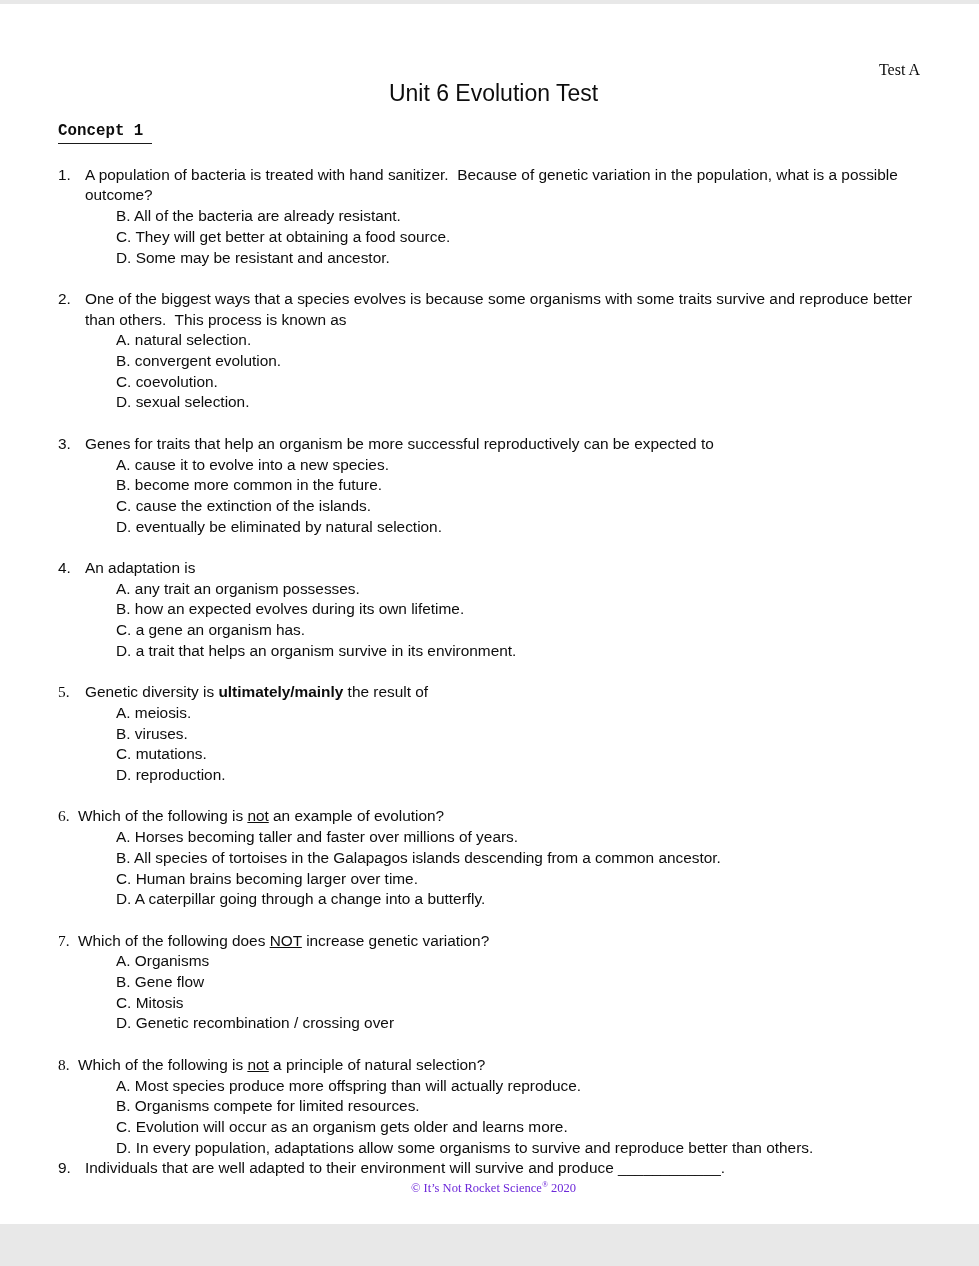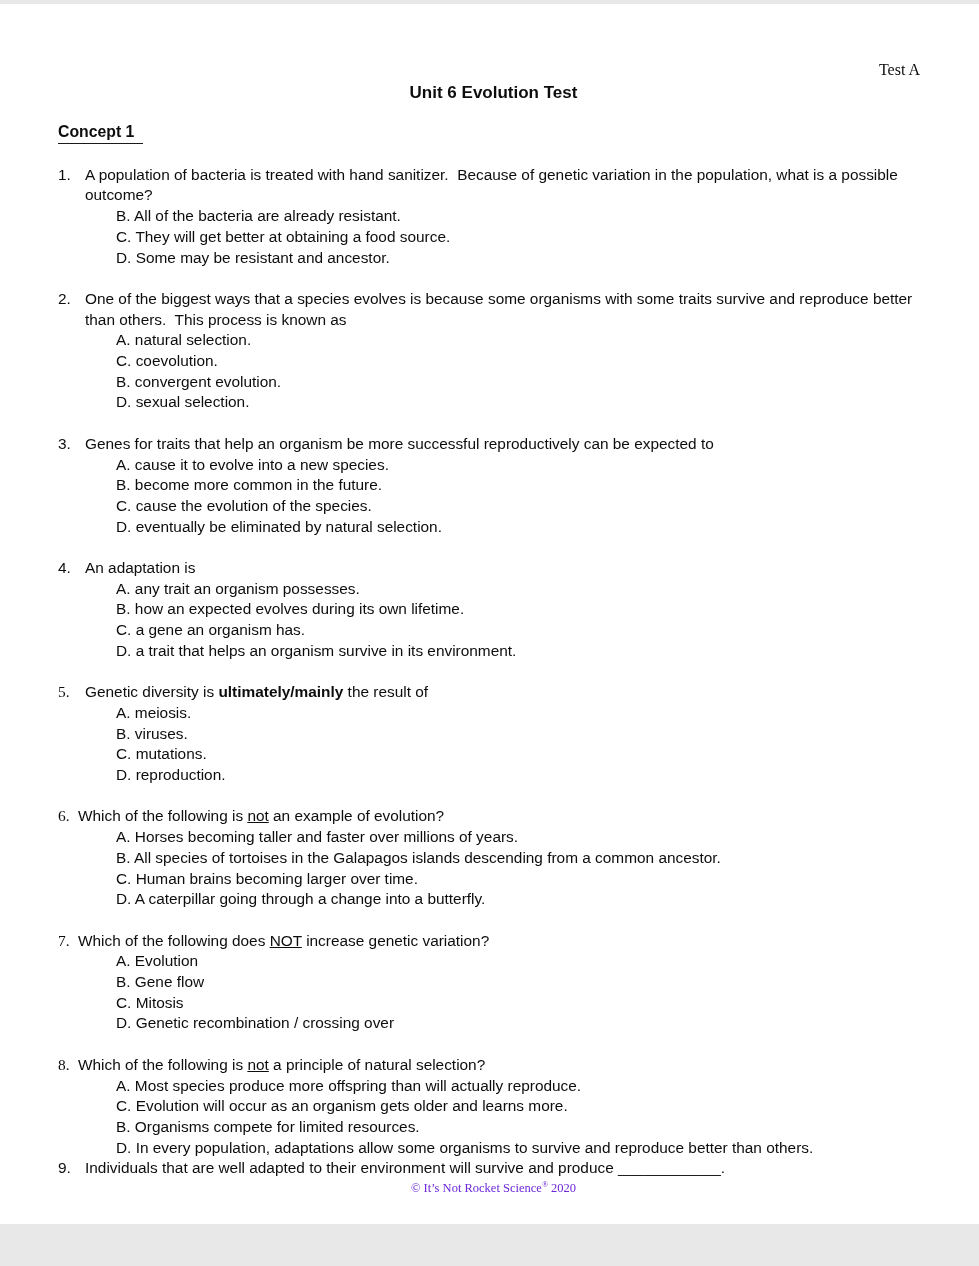--- a/index.html
+++ b/index.html
@@ -8,23 +8,23 @@
     box-sizing:border-box;position:relative;overflow:hidden;
     padding:56px 50px 0 58px;
     font-family:"Liberation Sans", sans-serif;
     font-size:15.4px;line-height:20.7px;color:#0d0d0d;
   }
   .corner{
     text-align:right;font-family:"Liberation Serif", serif;
     font-size:16px;line-height:19px;padding-right:9px;
   }
   .doc-title{
-    text-align:center;font-weight:bold;font-size:17px;line-height:22px;margin-top:3px;
+    text-align:center;font-weight:normal;font-size:23px;line-height:22px;margin-top:3px;
   }
-  .section-heading{margin-top:17px;font-weight:bold;font-size:15.8px;line-height:21px;}
+  .section-heading{margin-top:17px;font-weight:bold;font-size:15.8px;line-height:21px;font-family:Liberation Mono, monospace;}
   .section-heading .u{border-bottom:1.6px solid #1a1a1a;padding-right:9px;display:inline-block;padding-bottom:1px;}
   .question{margin-top:20.7px;}
   .question.nogap{margin-top:0;}
   .qrow{display:flex;}
   .qnum{flex:0 0 27px;}
   .question.tight .qnum{flex-basis:20px;}
   .qnum.serif{font-family:"Liberation Serif", serif;}
   .qtext{white-space:pre-wrap;flex:1 1 auto;}
   .opts{margin-left:58px;}
   .opt{white-space:pre-wrap;}
@@ -60,35 +60,35 @@
     </div>
   </div>
 
   <div class="question">
     <div class="qrow">
       <span class="qnum">2.</span>
       <div class="qtext"><span>One of the biggest ways that a species evolves is because some organisms with some traits survive and reproduce better than others.  This process is known as</span></div>
     </div>
     <div class="opts">
       <div class="opt">A. natural selection.</div>
+      <div class="opt">B. convergent evolution.</div>
       <div class="opt">C. coevolution.</div>
-      <div class="opt">B. convergent evolution.</div>
       <div class="opt">D. sexual selection.</div>
     </div>
   </div>
 
   <div class="question">
     <div class="qrow">
       <span class="qnum">3.</span>
       <div class="qtext"><span>Genes for traits that help an organism be more successful reproductively can be expected to</span></div>
     </div>
     <div class="opts">
       <div class="opt">A. cause it to evolve into a new species.</div>
       <div class="opt">B. become more common in the future.</div>
-      <div class="opt">C. cause the evolution of the species.</div>
+      <div class="opt">C. cause the extinction of the islands.</div>
       <div class="opt">D. eventually be eliminated by natural selection.</div>
     </div>
   </div>
 
   <div class="question">
     <div class="qrow">
       <span class="qnum">4.</span>
       <div class="qtext"><span>An adaptation is</span></div>
     </div>
     <div class="opts">
@@ -124,36 +124,36 @@
       <div class="opt">D. A caterpillar going through a change into a butterfly.</div>
     </div>
   </div>
 
   <div class="question tight">
     <div class="qrow">
       <span class="qnum serif">7.</span>
       <div class="qtext"><span>Which of the following does </span><span class="em-bu">NOT</span><span> increase genetic variation?</span></div>
     </div>
     <div class="opts">
-      <div class="opt">A. Evolution</div>
+      <div class="opt">A. Organisms</div>
       <div class="opt">B. Gene flow</div>
       <div class="opt">C. Mitosis</div>
       <div class="opt">D. Genetic recombination / crossing over</div>
     </div>
   </div>
 
   <div class="question tight">
     <div class="qrow">
       <span class="qnum serif">8.</span>
       <div class="qtext"><span>Which of the following is </span><span class="em-bu">not</span><span> a principle of natural selection?</span></div>
     </div>
     <div class="opts">
       <div class="opt">A. Most species produce more offspring than will actually reproduce.</div>
+      <div class="opt">B. Organisms compete for limited resources.</div>
       <div class="opt">C. Evolution will occur as an organism gets older and learns more.</div>
-      <div class="opt">B. Organisms compete for limited resources.</div>
       <div class="opt">D. In every population, adaptations allow some organisms to survive and reproduce better than others.</div>
     </div>
   </div>
 
   <div class="question nogap">
     <div class="qrow">
       <span class="qnum">9.</span>
       <div class="qtext"><span>Individuals that are well adapted to their environment will survive and produce </span><span>____________</span><span>.</span></div>
     </div>
   </div>

